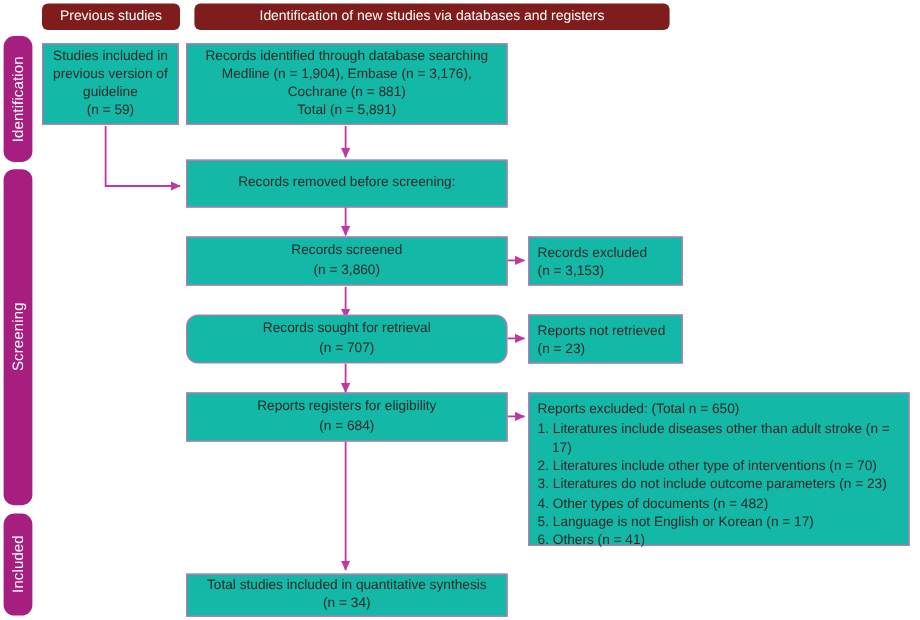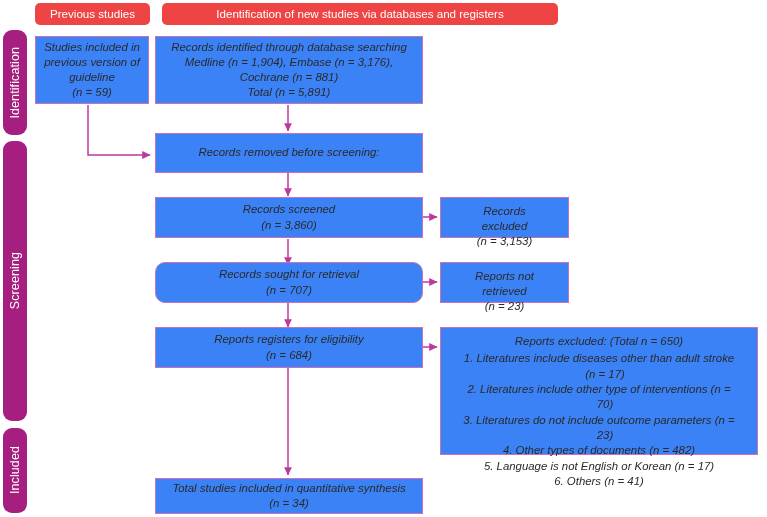--- a/index.html
+++ b/index.html
@@ -46,52 +46,51 @@
   .phase-pill .phase-label {
     writing-mode: vertical-rl;
     transform: rotate(180deg);
     white-space: nowrap;
     line-height: 1;
   }
 
   
   .header-bar {
     position: absolute;
-    background: #ef4444;
+    background: #7f1d1d;
     border-radius: 5px;
     color: #ffffff;
     font-size: 11.6px;
     display: flex;
     align-items: center;
     justify-content: center;
     text-align: center;
     line-height: 1.15;
   }
 
   
   .node {
     position: absolute;
-    background: #3b82f6;
+    background: #14b8a6;
     border: 1.4px solid #cc71b7;
     box-sizing: border-box;
     color: #2a2a2a;
     font-size: 11.4px;
     line-height: 1.32;
     display: flex;
     align-items: center;
     justify-content: center;
     text-align: center;
     padding: 3px 6px;
-    font-style: italic;
   }
   .node.left-align {
-    text-align: center;
+    text-align: left;
     justify-content: flex-start;
     align-items: flex-start;
-    padding: 6px 19px;
+    padding: 6px 7px;
   }
   .node .node-text {
     width: 100%;
   }
   .node .line { display: block; }
 
   
   .excl-list {
     list-style: none;
     margin: 2px 0 0 0;

